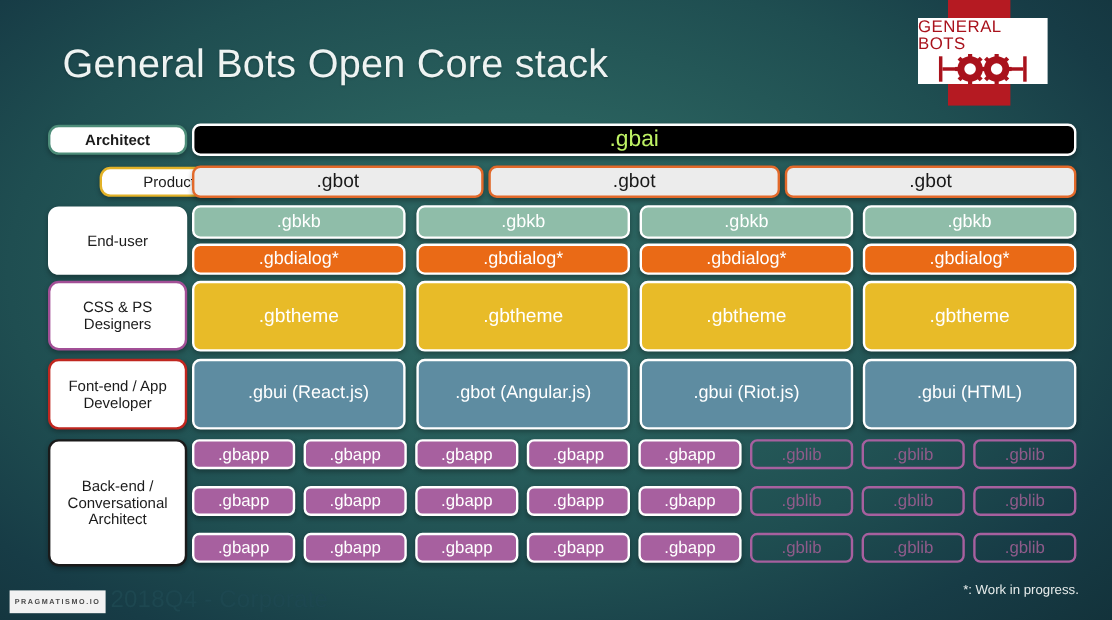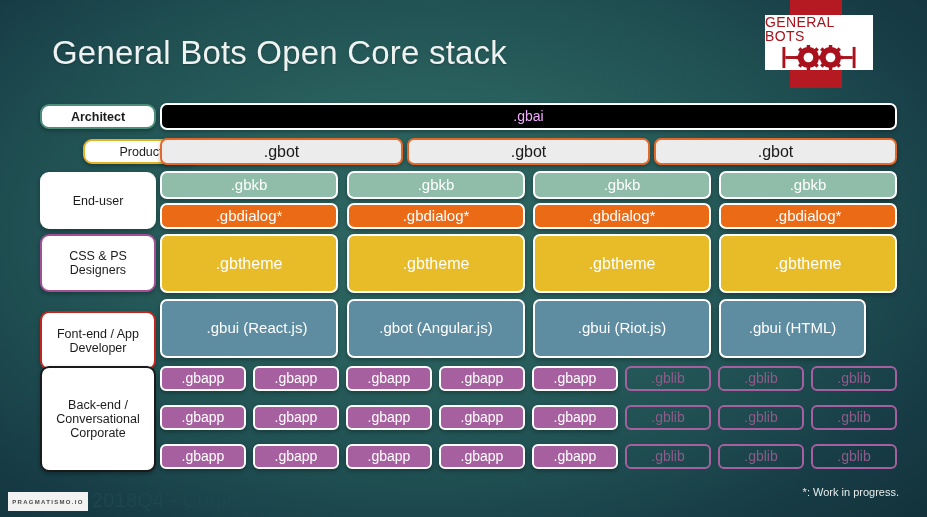--- a/index.html
+++ b/index.html
@@ -50,21 +50,21 @@
     padding:0 4px;
   }
   .role.b-teal{border-color:#4d8d79;font-weight:bold;}
   .role.b-yellow{border-color:#e2b228;}
   .role.b-white{border-color:#ffffff;}
   .role.b-purple{border-color:#a24f96;}
   .role.b-red{border-color:#c0261f;}
   .role.b-black{border-color:#1a1a1a;}
 
   
-  .gbai{background:#000000;border:2px solid #ffffff;color:#f0abfc;font-size:14px;}
+  .gbai{background:#000000;border:2px solid #ffffff;color:#bef264;font-size:19px;}
   .gbot{background:#ececec;border:2px solid #e2692a;color:#1a1a1a;font-size:16px;}
   .gbkb{background:#8fbda9;border:2px solid #ffffff;color:#ffffff;font-size:15px;}
   .gbdialog{background:#ea6a16;border:2px solid #ffffff;color:#ffffff;font-size:15px;}
   .gbtheme{background:#e8bb28;border:2px solid #ffffff;color:#ffffff;font-size:16px;}
   .gbui{background:#5e8ca1;border:2px solid #ffffff;color:#ffffff;font-size:15px;}
   .gbapp{background:#a7609f;border:2px solid #ffffff;color:#ffffff;font-size:14px;border-radius:6px;}
   .gblib{background:transparent;border:2px solid #a7609f;color:#8f5b8a;font-size:14px;border-radius:6px;box-shadow:none;}
 
   
   .foot-logo{
@@ -126,25 +126,25 @@
     </svg>
   </div>
 
   <div class="title">General Bots Open Core stack</div>
 
   <div class="bx role b-teal" style="left:40px;top:104px;width:116px;height:25px;">Architect</div>
   <div class="bx role b-yellow" style="left:40px;top:139px;width:116px;height:25px;margin-left:43px;">Product</div>
   <div class="bx role b-white" style="left:40px;top:172px;width:116px;height:57px;">End-user</div>
   <div class="bx role b-purple" style="left:40px;top:234px;width:116px;height:58px;white-space:pre-line;">CSS &amp; PS
 Designers</div>
-  <div class="bx role b-red" style="left:40px;top:311px;width:116px;height:59px;white-space:pre-line;">Font-end / App
+  <div class="bx role b-red" style="left:40px;top:299px;width:116px;height:59px;white-space:pre-line;">Font-end / App
 Developer</div>
   <div class="bx role b-black" style="left:40px;top:366px;width:116px;height:106px;white-space:pre-line;">Back-end  /
 Conversational
-Corporate</div>
+Architect</div>
 
   <div class="bx gbai" style="left:160px;top:103px;width:737px;height:27px;">.gbai</div>
 
   <div class="bx gbot" style="left:160px;top:138px;width:243px;height:27px;">.gbot</div>
   <div class="bx gbot" style="left:407px;top:138px;width:243px;height:27px;">.gbot</div>
   <div class="bx gbot" style="left:654px;top:138px;width:243px;height:27px;">.gbot</div>
 
   <div class="bx gbkb" style="left:160px;top:171px;width:178px;height:28px;">.gbkb</div>
   <div class="bx gbkb" style="left:347px;top:171px;width:178px;height:28px;">.gbkb</div>
   <div class="bx gbkb" style="left:533px;top:171px;width:178px;height:28px;">.gbkb</div>
@@ -156,21 +156,21 @@
   <div class="bx gbdialog" style="left:719px;top:203px;width:178px;height:26px;">.gbdialog*</div>
 
   <div class="bx gbtheme" style="left:160px;top:234px;width:178px;height:59px;">.gbtheme</div>
   <div class="bx gbtheme" style="left:347px;top:234px;width:178px;height:59px;">.gbtheme</div>
   <div class="bx gbtheme" style="left:533px;top:234px;width:178px;height:59px;">.gbtheme</div>
   <div class="bx gbtheme" style="left:719px;top:234px;width:178px;height:59px;">.gbtheme</div>
 
   <div class="bx gbui" style="left:160px;top:299px;width:178px;height:59px;padding-left:16px;">.gbui (React.js)</div>
   <div class="bx gbui" style="left:347px;top:299px;width:178px;height:59px;">.gbot (Angular.js)</div>
   <div class="bx gbui" style="left:533px;top:299px;width:178px;height:59px;">.gbui (Riot.js)</div>
-  <div class="bx gbui" style="left:719px;top:299px;width:147px;height:59px;">.gbui (HTML)</div>
+  <div class="bx gbui" style="left:719px;top:299px;width:178px;height:59px;">.gbui (HTML)</div>
 
   <div class="bx gbapp" style="left:160px;top:366px;width:86px;height:25px;">.gbapp</div>
   <div class="bx gbapp" style="left:253px;top:366px;width:86px;height:25px;">.gbapp</div>
   <div class="bx gbapp" style="left:346px;top:366px;width:86px;height:25px;">.gbapp</div>
   <div class="bx gbapp" style="left:439px;top:366px;width:86px;height:25px;">.gbapp</div>
   <div class="bx gbapp" style="left:532px;top:366px;width:86px;height:25px;">.gbapp</div>
   <div class="bx gblib" style="left:625px;top:366px;width:86px;height:25px;">.gblib</div>
   <div class="bx gblib" style="left:718px;top:366px;width:86px;height:25px;">.gblib</div>
   <div class="bx gblib" style="left:811px;top:366px;width:86px;height:25px;">.gblib</div>
 

